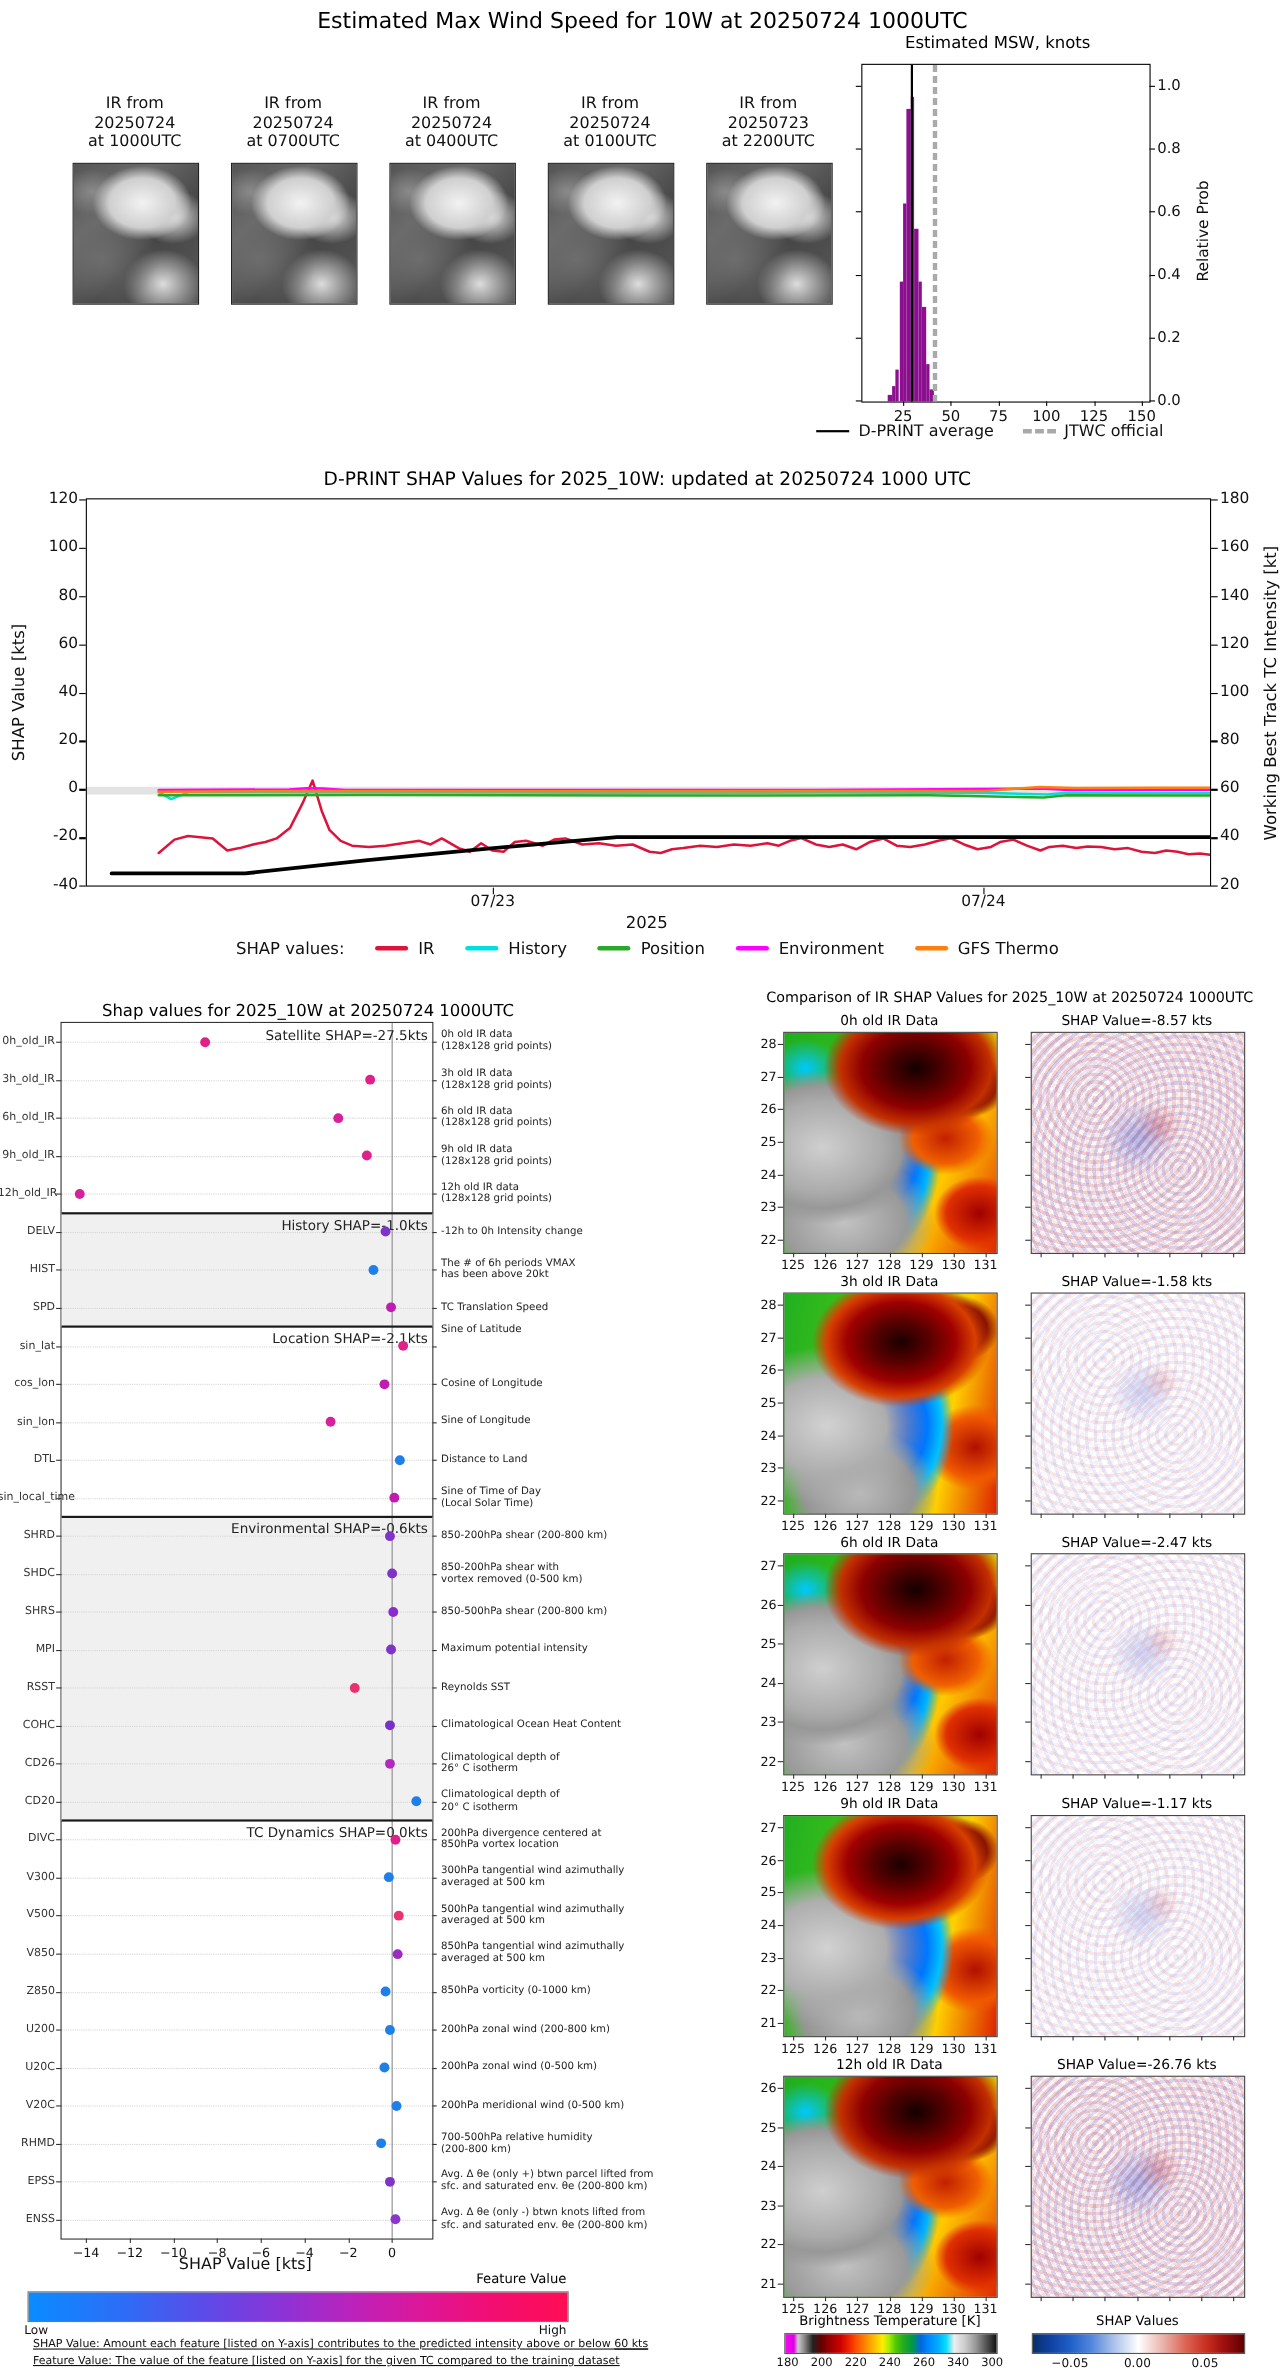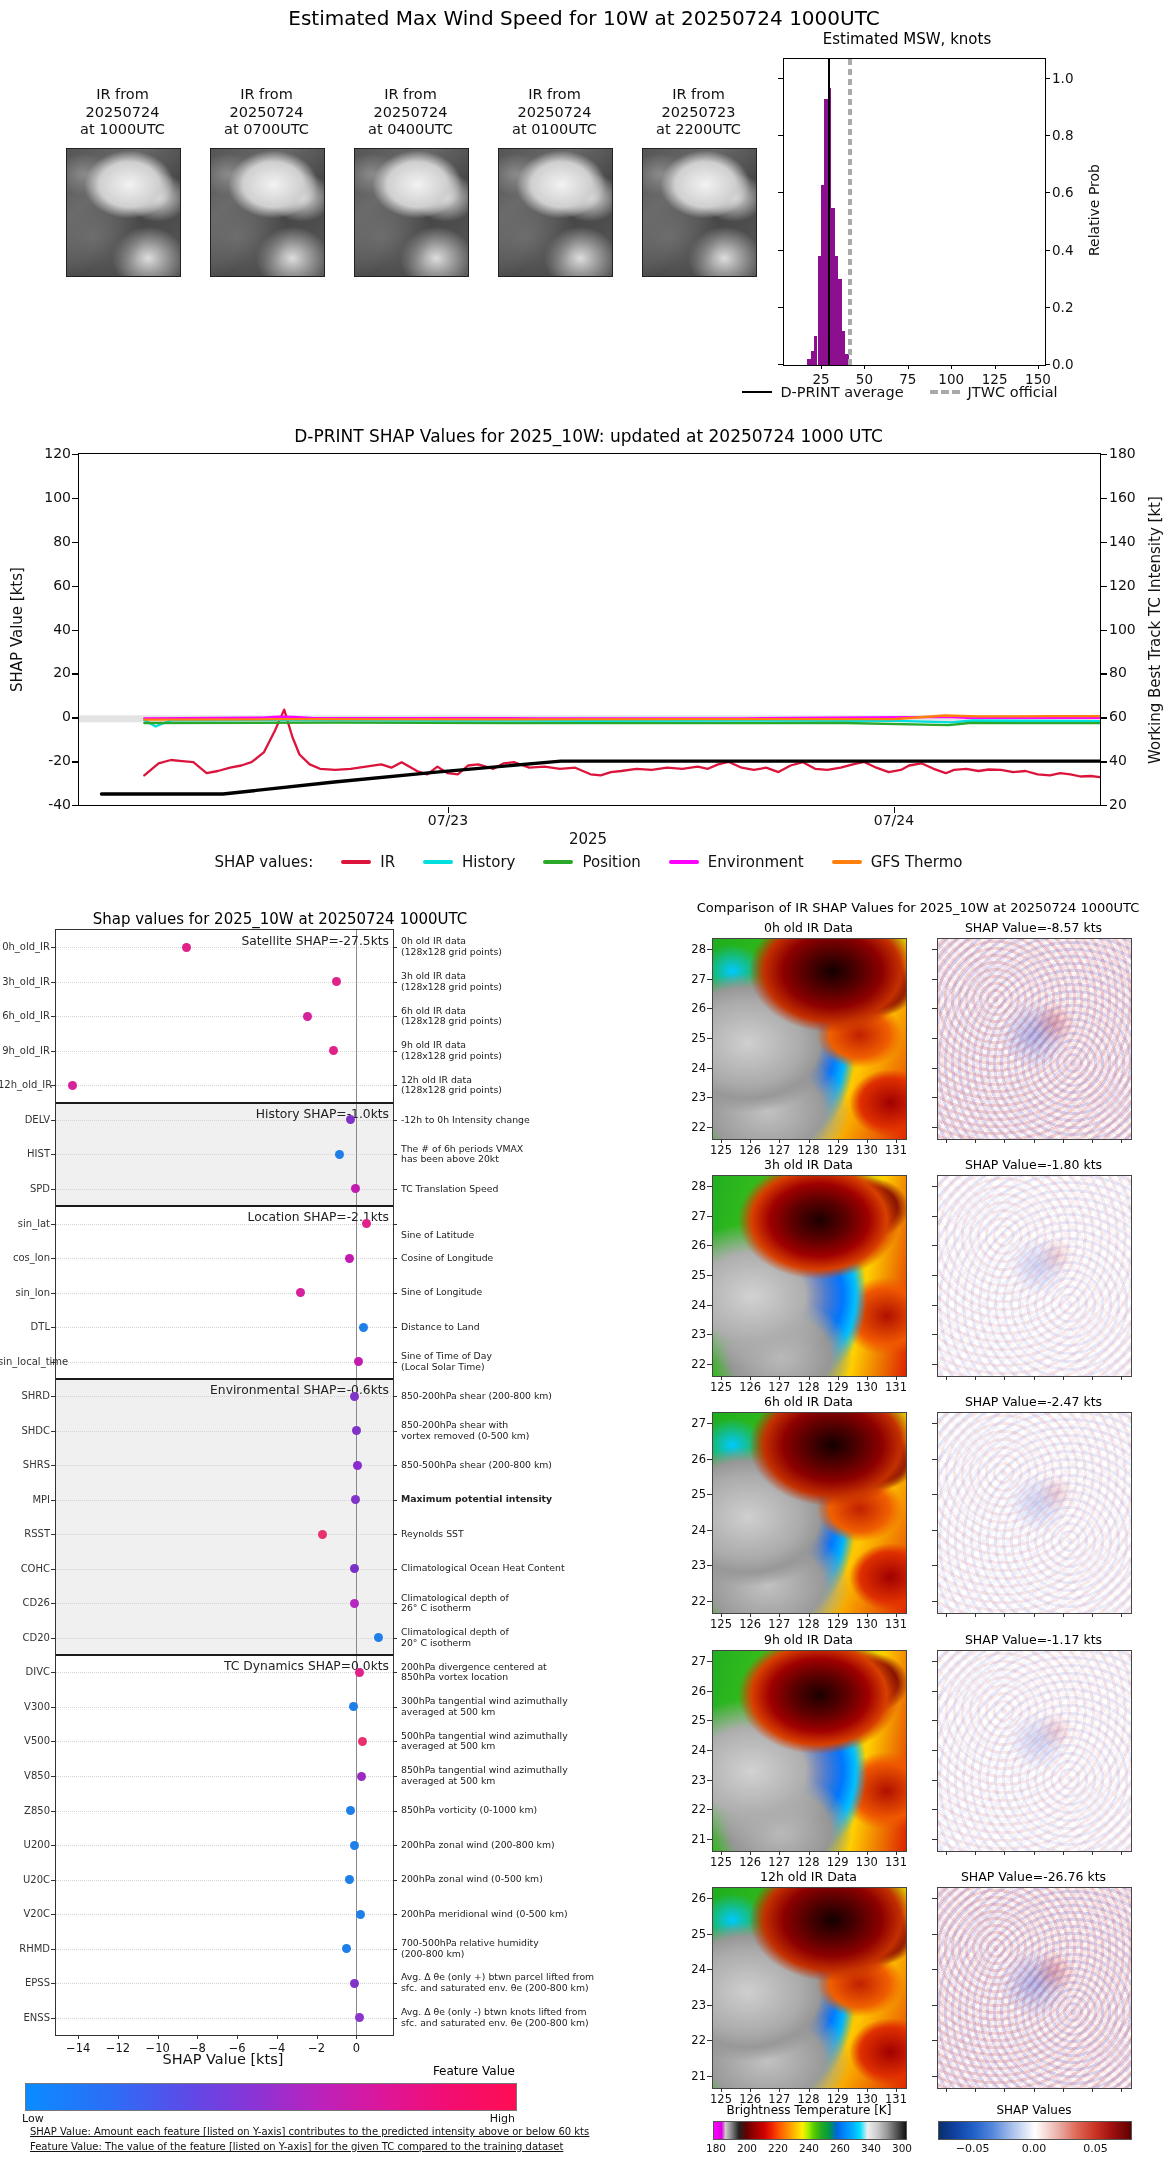--- a/index.html
+++ b/index.html
@@ -372,21 +372,21 @@
       <div style="left: -5px; top: 258.984px; width: 5px; height: 1px; background: rgb(51, 51, 51); position: absolute;"></div>
       <div style="left: 337px; top: 258.984px; width: 4px; height: 1px; background: rgb(51, 51, 51); position: absolute;"></div>
       <div class="sdot" style="left: 294.807px; top: 254.484px; background: rgb(194, 27, 176); position: absolute;"></div>
       <div class="annot" style="top: 253.584px; position: absolute;">
         <div style="position: static;">TC Translation Speed</div>
       </div>
       <div class="feat-label" style="top: 287.516px; position: absolute;">sin_lat</div>
       <div style="left: -5px; top: 293.516px; width: 5px; height: 1px; background: rgb(51, 51, 51); position: absolute;"></div>
       <div style="left: 337px; top: 293.516px; width: 4px; height: 1px; background: rgb(51, 51, 51); position: absolute;"></div>
       <div class="sdot" style="left: 305.73px; top: 289.016px; background: rgb(224, 33, 138); position: absolute;"></div>
-      <div class="annot" style="top: 300px; position: absolute;">
+      <div class="annot" style="top: 274px; position: absolute;">
         <div style="position: static;">Sine of Latitude</div>
       </div>
       <div class="feat-label" style="top: 322.047px; position: absolute;">cos_lon</div>
       <div style="left: -5px; top: 328.047px; width: 5px; height: 1px; background: rgb(51, 51, 51); position: absolute;"></div>
       <div style="left: 337px; top: 328.047px; width: 4px; height: 1px; background: rgb(51, 51, 51); position: absolute;"></div>
       <div class="sdot" style="left: 288.849px; top: 323.547px; background: rgb(194, 27, 176); position: absolute;"></div>
       <div class="annot" style="top: 322.647px; position: absolute;">
         <div style="position: static;">Cosine of Longitude</div>
       </div>
       <div class="feat-label" style="top: 356.578px; position: absolute;">sin_lon</div>
@@ -431,21 +431,21 @@
       <div style="left: 337px; top: 535.234px; width: 4px; height: 1px; background: rgb(51, 51, 51); position: absolute;"></div>
       <div class="sdot" style="left: 296.793px; top: 530.734px; background: rgb(138, 43, 208); position: absolute;"></div>
       <div class="annot" style="top: 529.834px; position: absolute;">
         <div style="position: static;">850-500hPa shear (200-800 km)</div>
       </div>
       <div class="feat-label" style="top: 563.766px; position: absolute;">MPI</div>
       <div style="left: -5px; top: 569.766px; width: 5px; height: 1px; background: rgb(51, 51, 51); position: absolute;"></div>
       <div style="left: 337px; top: 569.766px; width: 4px; height: 1px; background: rgb(51, 51, 51); position: absolute;"></div>
       <div class="sdot" style="left: 294.807px; top: 565.266px; background: rgb(128, 51, 201); position: absolute;"></div>
       <div class="annot" style="top: 564.366px; position: absolute;">
-        <div style="position: static; font-weight: bold;">Maximum potential intensity</div>
+        <div style="position: static;">Maximum potential intensity</div>
       </div>
       <div class="feat-label" style="top: 598.297px; position: absolute;">RSST</div>
       <div style="left: -5px; top: 604.297px; width: 5px; height: 1px; background: rgb(51, 51, 51); position: absolute;"></div>
       <div style="left: 337px; top: 604.297px; width: 4px; height: 1px; background: rgb(51, 51, 51); position: absolute;"></div>
       <div class="sdot" style="left: 262.038px; top: 599.797px; background: rgb(232, 49, 110); position: absolute;"></div>
       <div class="annot" style="top: 598.897px; position: absolute;">
         <div style="position: static;">Reynolds SST</div>
       </div>
       <div class="feat-label" style="top: 632.828px; position: absolute;">COHC</div>
       <div style="left: -5px; top: 638.828px; width: 5px; height: 1px; background: rgb(51, 51, 51); position: absolute;"></div>
@@ -625,21 +625,21 @@
       <div style="left: 823.667px; top: 1143px; width: 28px; text-align: center; font-size: 11.5px; position: absolute;">129</div>
       <div style="left: 837.667px; top: 1139px; width: 1px; height: 4px; background: rgb(51, 51, 51); position: absolute;"></div>
       <div style="left: 1062.67px; top: 1139px; width: 1px; height: 4px; background: rgb(51, 51, 51); position: absolute;"></div>
       <div style="left: 852.833px; top: 1143px; width: 28px; text-align: center; font-size: 11.5px; position: absolute;">130</div>
       <div style="left: 866.833px; top: 1139px; width: 1px; height: 4px; background: rgb(51, 51, 51); position: absolute;"></div>
       <div style="left: 1091.83px; top: 1139px; width: 1px; height: 4px; background: rgb(51, 51, 51); position: absolute;"></div>
       <div style="left: 882px; top: 1143px; width: 28px; text-align: center; font-size: 11.5px; position: absolute;">131</div>
       <div style="left: 896px; top: 1139px; width: 1px; height: 4px; background: rgb(51, 51, 51); position: absolute;"></div>
       <div style="left: 1121px; top: 1139px; width: 1px; height: 4px; background: rgb(51, 51, 51); position: absolute;"></div>
       <div class="map-title" style="left: 678.5px; top: 1157px; position: absolute;">3h old IR Data</div>
-      <div class="map-title" style="left: 903.5px; top: 1157px; position: absolute;">SHAP Value=-1.80 kts</div>
+      <div class="map-title" style="left: 903.5px; top: 1157px; position: absolute;">SHAP Value=-1.58 kts</div>
       <div class="map ir-map alt" style="left: 712px; top: 1175px; position: absolute;"></div>
       <div class="map shap-map" style="left: 937px; top: 1175px; position: absolute;"></div>
       <div style="left: 682px; top: 1179px; width: 24px; text-align: right; font-size: 11.5px; position: absolute;">28</div>
       <div style="left: 707px; top: 1186px; width: 5px; height: 1px; background: rgb(51, 51, 51); position: absolute;"></div>
       <div style="left: 932px; top: 1186px; width: 5px; height: 1px; background: rgb(51, 51, 51); position: absolute;"></div>
       <div style="left: 682px; top: 1208.67px; width: 24px; text-align: right; font-size: 11.5px; position: absolute;">27</div>
       <div style="left: 707px; top: 1215.67px; width: 5px; height: 1px; background: rgb(51, 51, 51); position: absolute;"></div>
       <div style="left: 932px; top: 1215.67px; width: 5px; height: 1px; background: rgb(51, 51, 51); position: absolute;"></div>
       <div style="left: 682px; top: 1238.33px; width: 24px; text-align: right; font-size: 11.5px; position: absolute;">26</div>
       <div style="left: 707px; top: 1245.33px; width: 5px; height: 1px; background: rgb(51, 51, 51); position: absolute;"></div>

